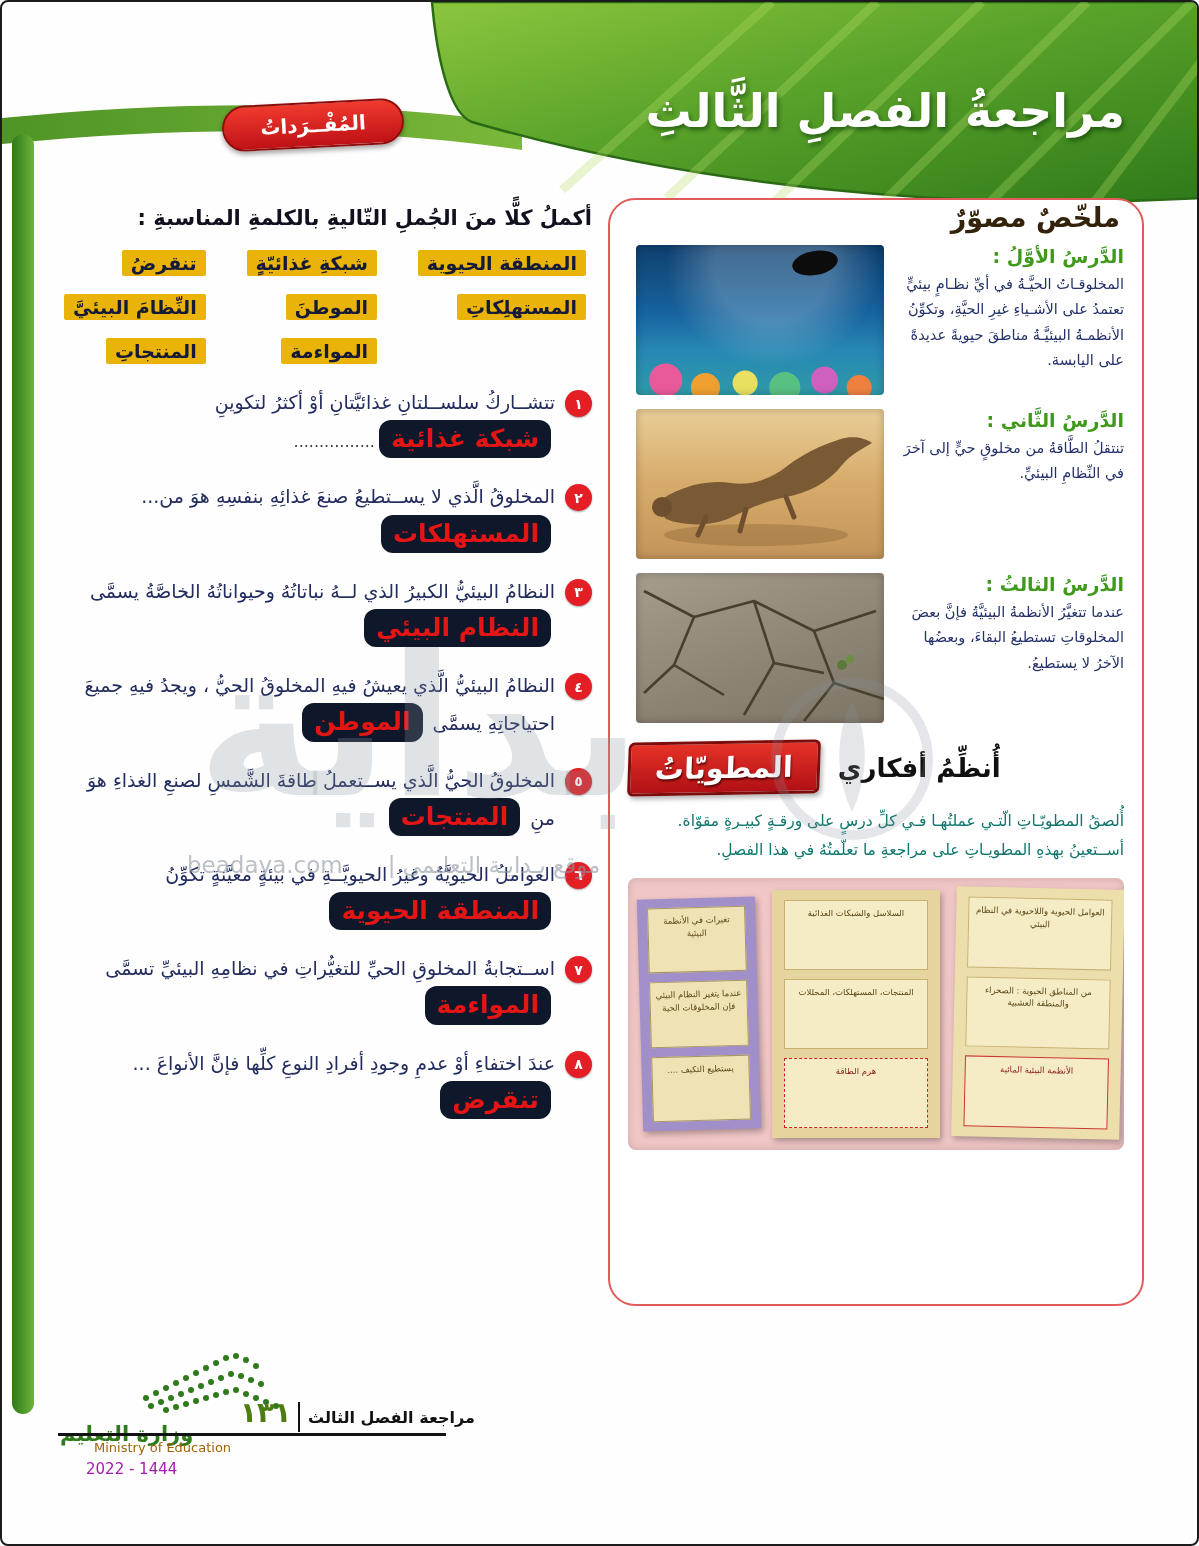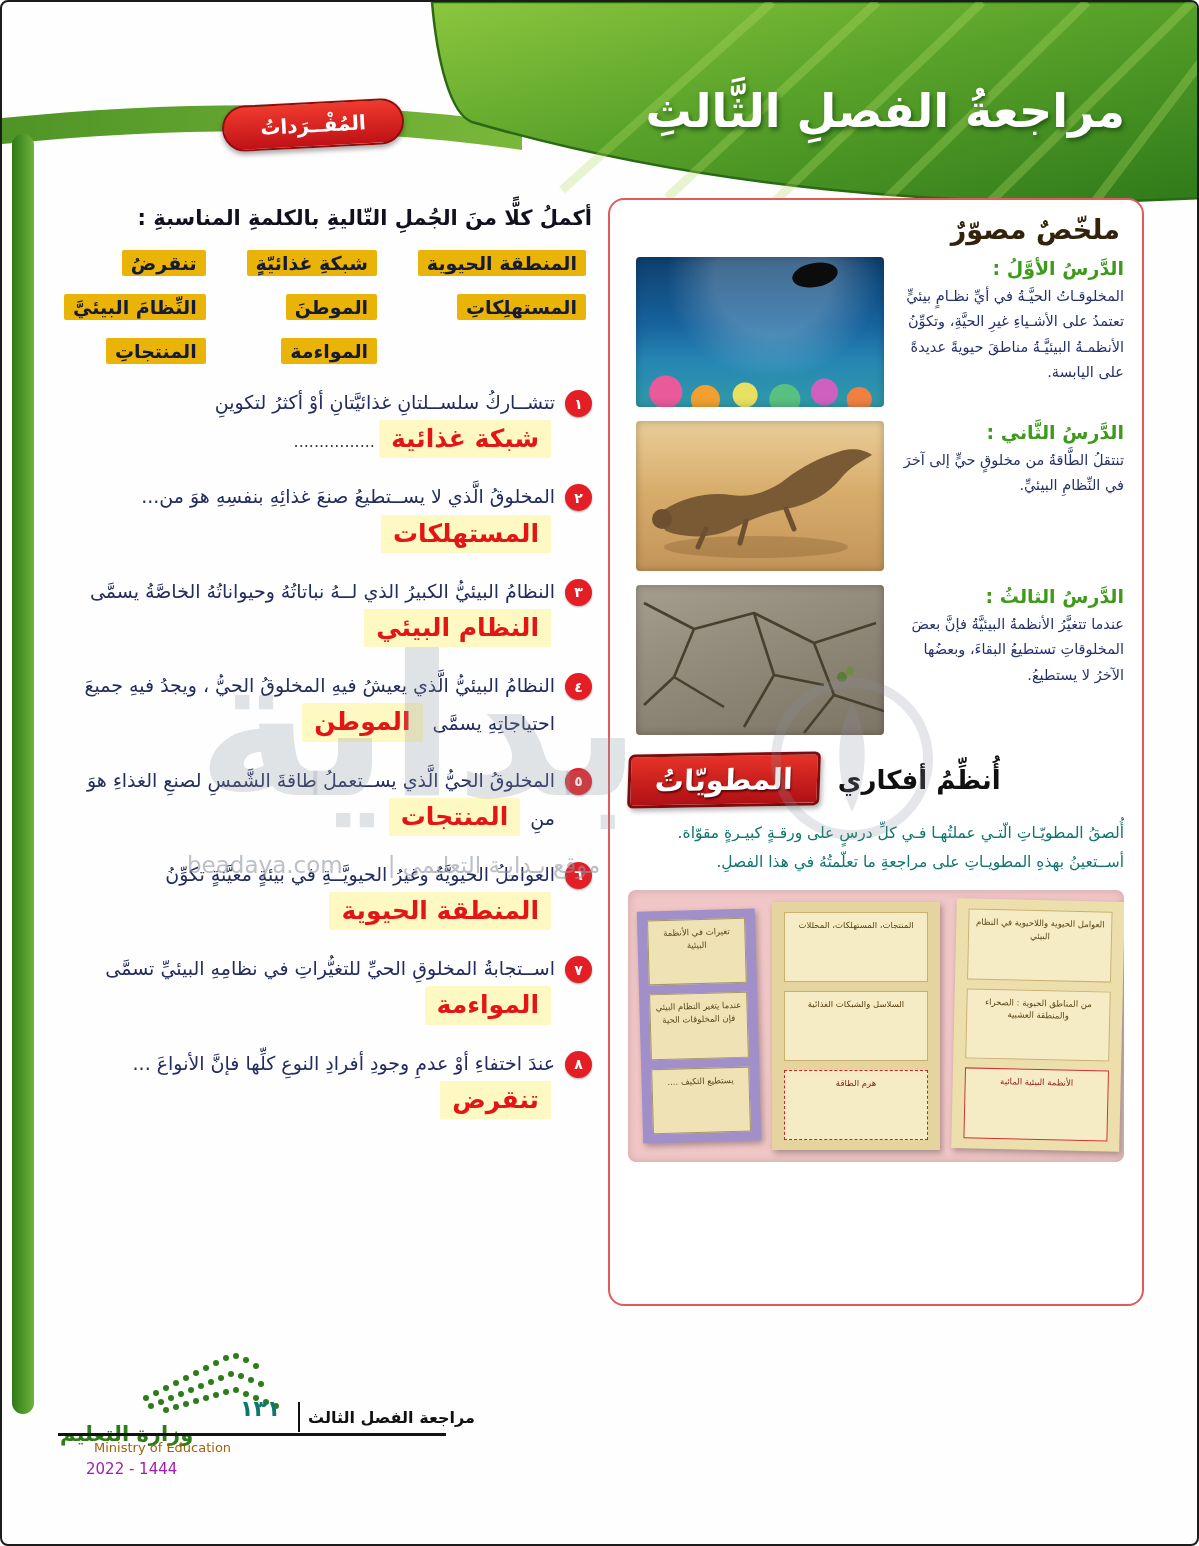--- a/index.html
+++ b/index.html
@@ -43,29 +43,29 @@
   .wb-item.shift { grid-column:2; }
   .question { display:flex; gap:10px; margin-top:21px; align-items:flex-start; }
   .qnum {
     flex:0 0 auto; width:27px; height:27px; border-radius:50%;
     background:#e31e24; color:#fff; font-size:14px; font-weight:bold;
     display:inline-flex; align-items:center; justify-content:center; margin-top:5px;
     box-shadow:0 1px 2px rgba(0,0,0,.35);
   }
   .qtext { font-size:19px; color:#232c5e; line-height:1.85; }
   .answer {
-    background:#fef9c3; color:#e31515; font-weight:bold; font-size:25px;
-    padding:1px 12px; border-radius:2px; margin:0 4px; display:inline-block; line-height:1.45;
+    background:#0f172a; color:#e31515; font-weight:bold; font-size:25px;
+    padding:1px 12px; border-radius:12px; margin:0 4px; display:inline-block; line-height:1.45;
   }
   .dots { color:#3a3a3a; font-size:16px; letter-spacing:1px; }
   
   .summary-box {
     position:absolute; top:196px; left:606px; width:536px; height:1108px;
-    border:2.5px solid #e15b5b; border-radius:16px; background:#fff;
-    padding:12px 18px; direction:rtl; text-align:right;
+    border:2.5px solid #e15b5b; border-radius:27px; background:#fff;
+    padding:0 18px; direction:rtl; text-align:right;
   }
   .summary-title { font-size:27px; font-weight:bold; color:#33230c; margin:2px 4px 12px 0; }
   .lesson { display:flex; gap:12px; margin-bottom:14px; align-items:flex-start; }
   .lesson-textcol { width:228px; flex:0 0 auto;text-align:right; }
   .lesson-title { color:#3f9a1c; font-weight:bold; font-size:19px; margin-bottom:5px; }
   .lesson-body { color:#25316a; font-size:14.5px; line-height:1.75; }
   .lesson-img {
     width:248px; height:150px; border-radius:4px; flex:0 0 auto;
     position:relative; overflow:hidden; box-shadow:inset 0 0 8px rgba(0,0,0,.25);
   }
@@ -120,21 +120,21 @@
     position:absolute; left:185px; top:850px; display:flex; gap:45px; align-items:center;
     color:rgba(140,150,160,.6); font-size:23px; pointer-events:none;
   }
   
   .ministry-logo { position:absolute; left:138px; top:1346px; }
   .ministry-ar {
     position:absolute; left:58px; top:1400px; direction:rtl;
     color:#2f7a1a; font-size:21px; font-weight:bold;margin-top:20px;
   }
   .footer-line { position:absolute; left:56px; top:1431px; width:388px; height:3px; background:#121212; }
-  .page-number { position:absolute; left:238px; top:1394px; font-size:22px; font-weight:bold; color:#0f766e; }
+  .page-number { position:absolute; left:238px; top:1394px; font-size:28px; font-weight:bold; color:#4d7c0f; }
   .footer-sep { position:absolute; left:296px; top:1400px; width:2px; height:30px; background:#111; }
   .chapter-label {
     position:absolute; left:306px; top:1406px; direction:rtl; white-space:nowrap;
     font-size:16px; font-weight:bold; color:#111;
   }
   .ministry-en { position:absolute; left:92px; top:1438px; font-size:13px; color:#a16207; }
   .footer-year { position:absolute; left:84px; top:1458px; font-size:15px; color:#a21caf; }
 </style>
 </head>
 <body>
@@ -280,22 +280,22 @@
     </div>
     <div class="foldables-para">أُلصقُ المطويّـاتِ الّتـي عملتُهـا فـي كلِّ درسٍ على ورقـةٍ كبيـرةٍ مقوّاة. أســتعينُ بهذهِ المطويـاتِ على مراجعةِ ما تعلّمتُهُ في هذا الفصلِ.</div>
 
     <div class="foldables-diagram">
       <div class="folder folder-1">
         <div class="card">تغيرات في الأنظمة البيئية</div>
         <div class="card">عندما يتغير النظام البيئي فإن المخلوقات الحية</div>
         <div class="card">يستطيع التكيف ....</div>
       </div>
       <div class="folder folder-2">
+        <div class="card">السلاسل والشبكات الغذائية</div>
         <div class="card">المنتجات، المستهلكات، المحللات</div>
-        <div class="card">السلاسل والشبكات الغذائية</div>
         <div class="card card-red">هرم الطاقة</div>
       </div>
       <div class="folder folder-3">
         <div class="card">العوامل الحيوية واللاحيوية في النظام البيئي</div>
         <div class="card">من المناطق الحيوية : الصحراء والمنطقة العشبية</div>
         <div class="card card-red">الأنظمة البيئية المائية</div>
       </div>
     </div>
   </div>
 

